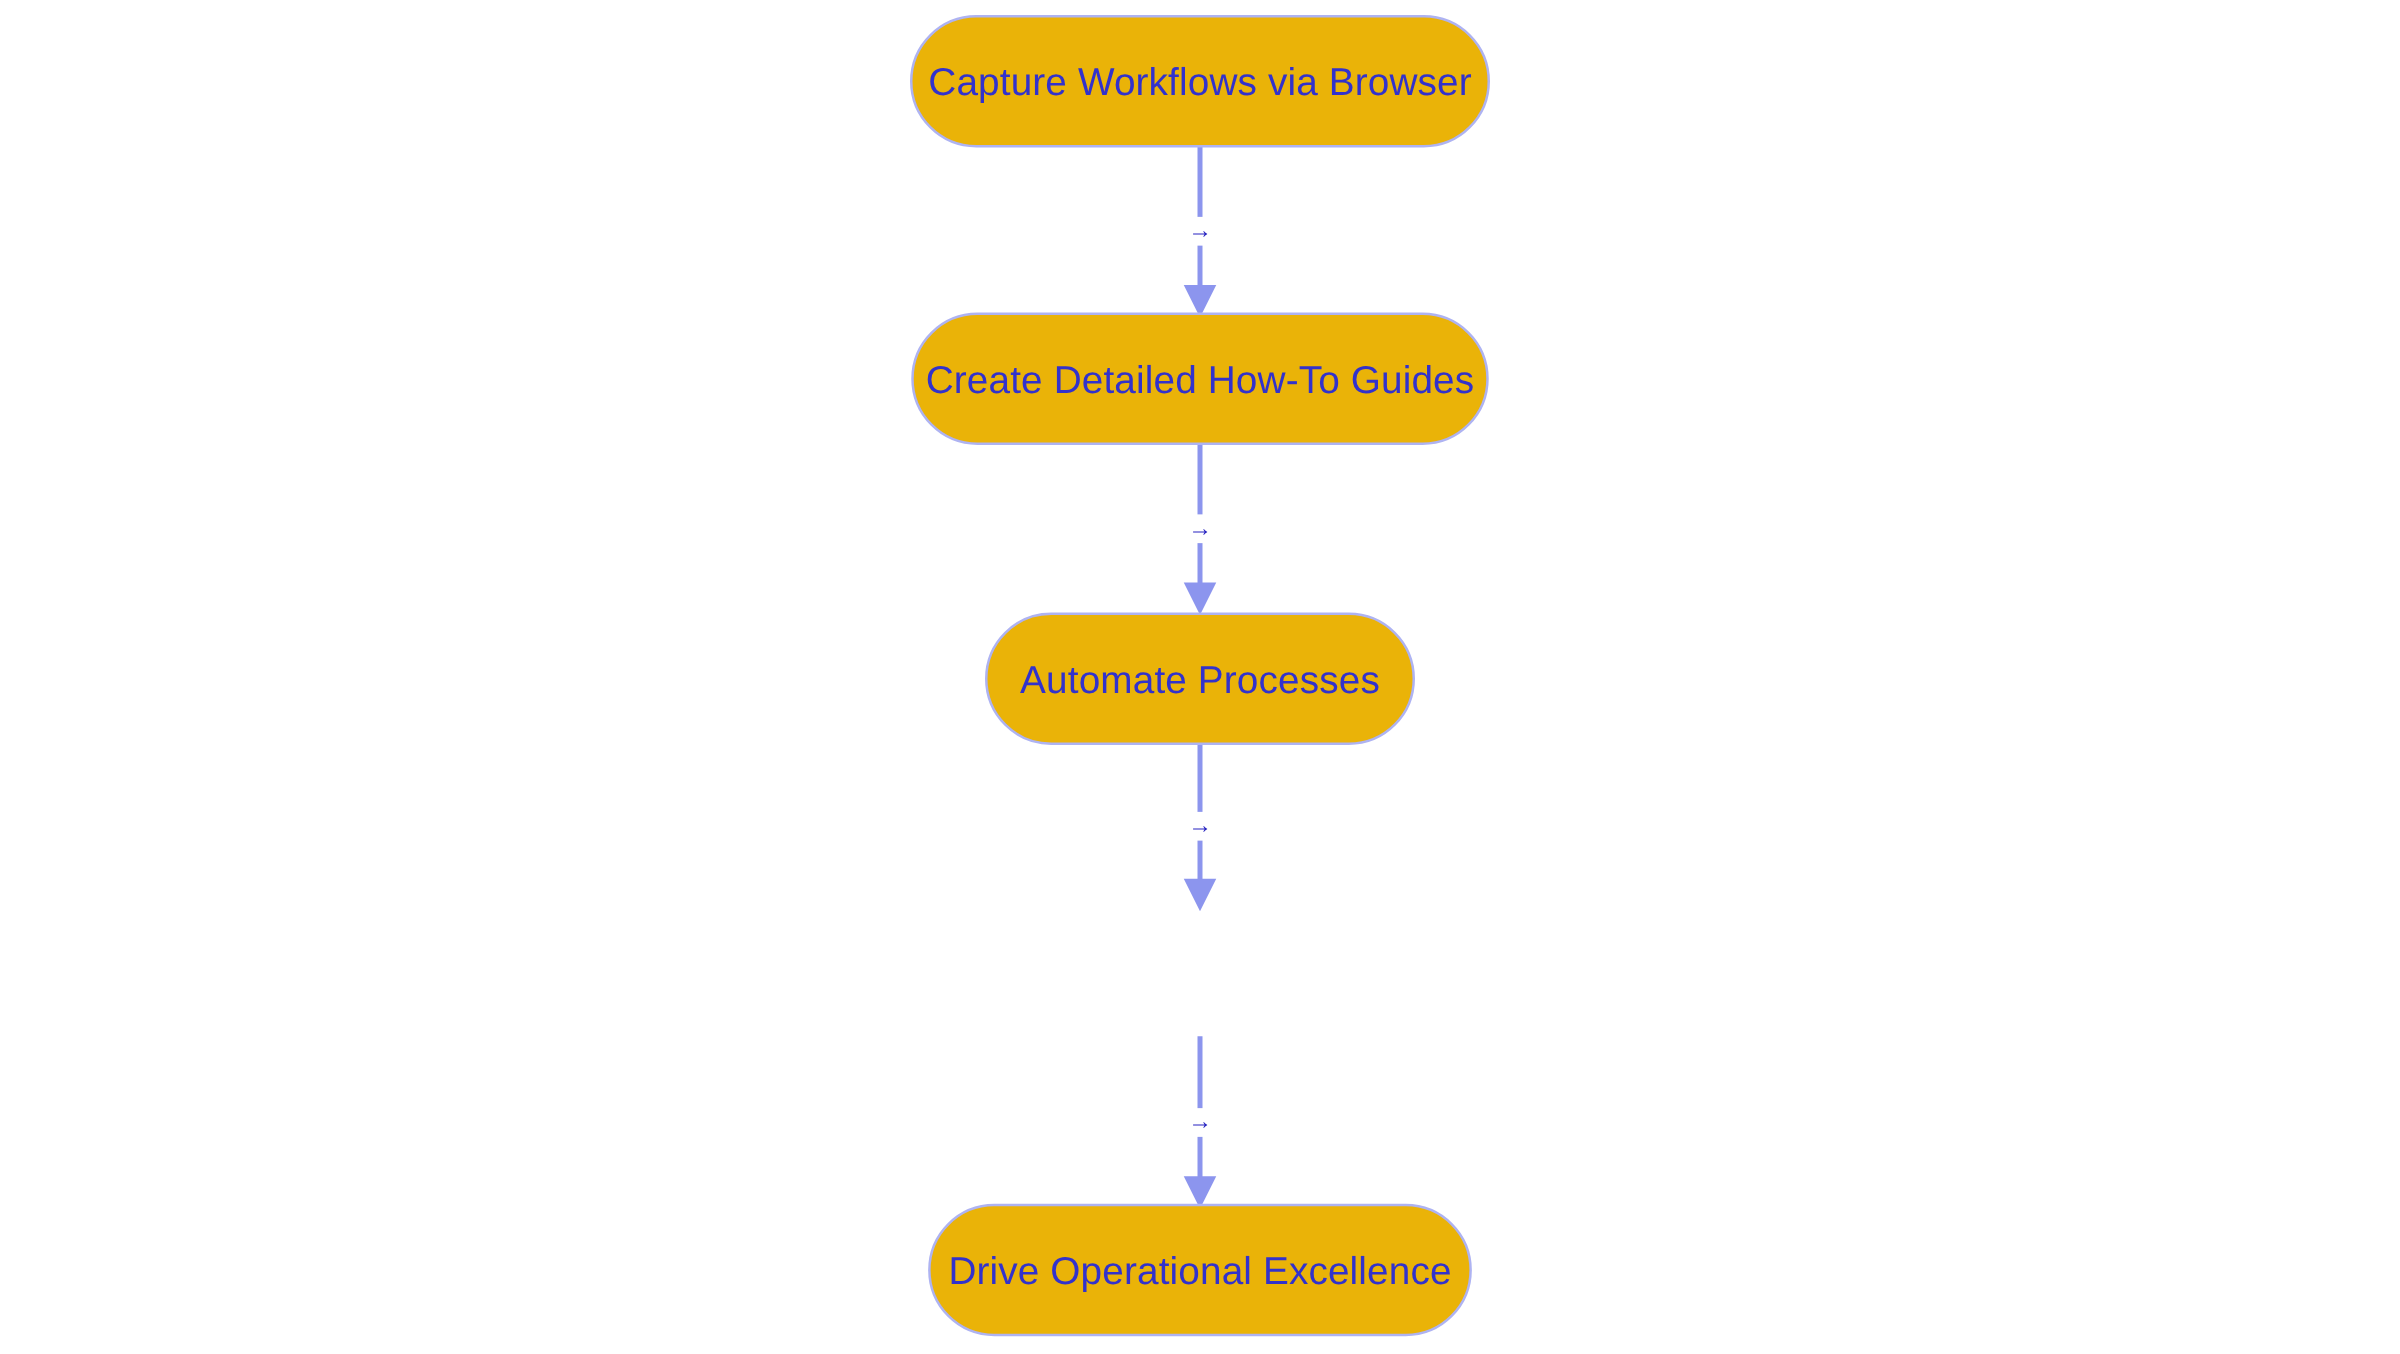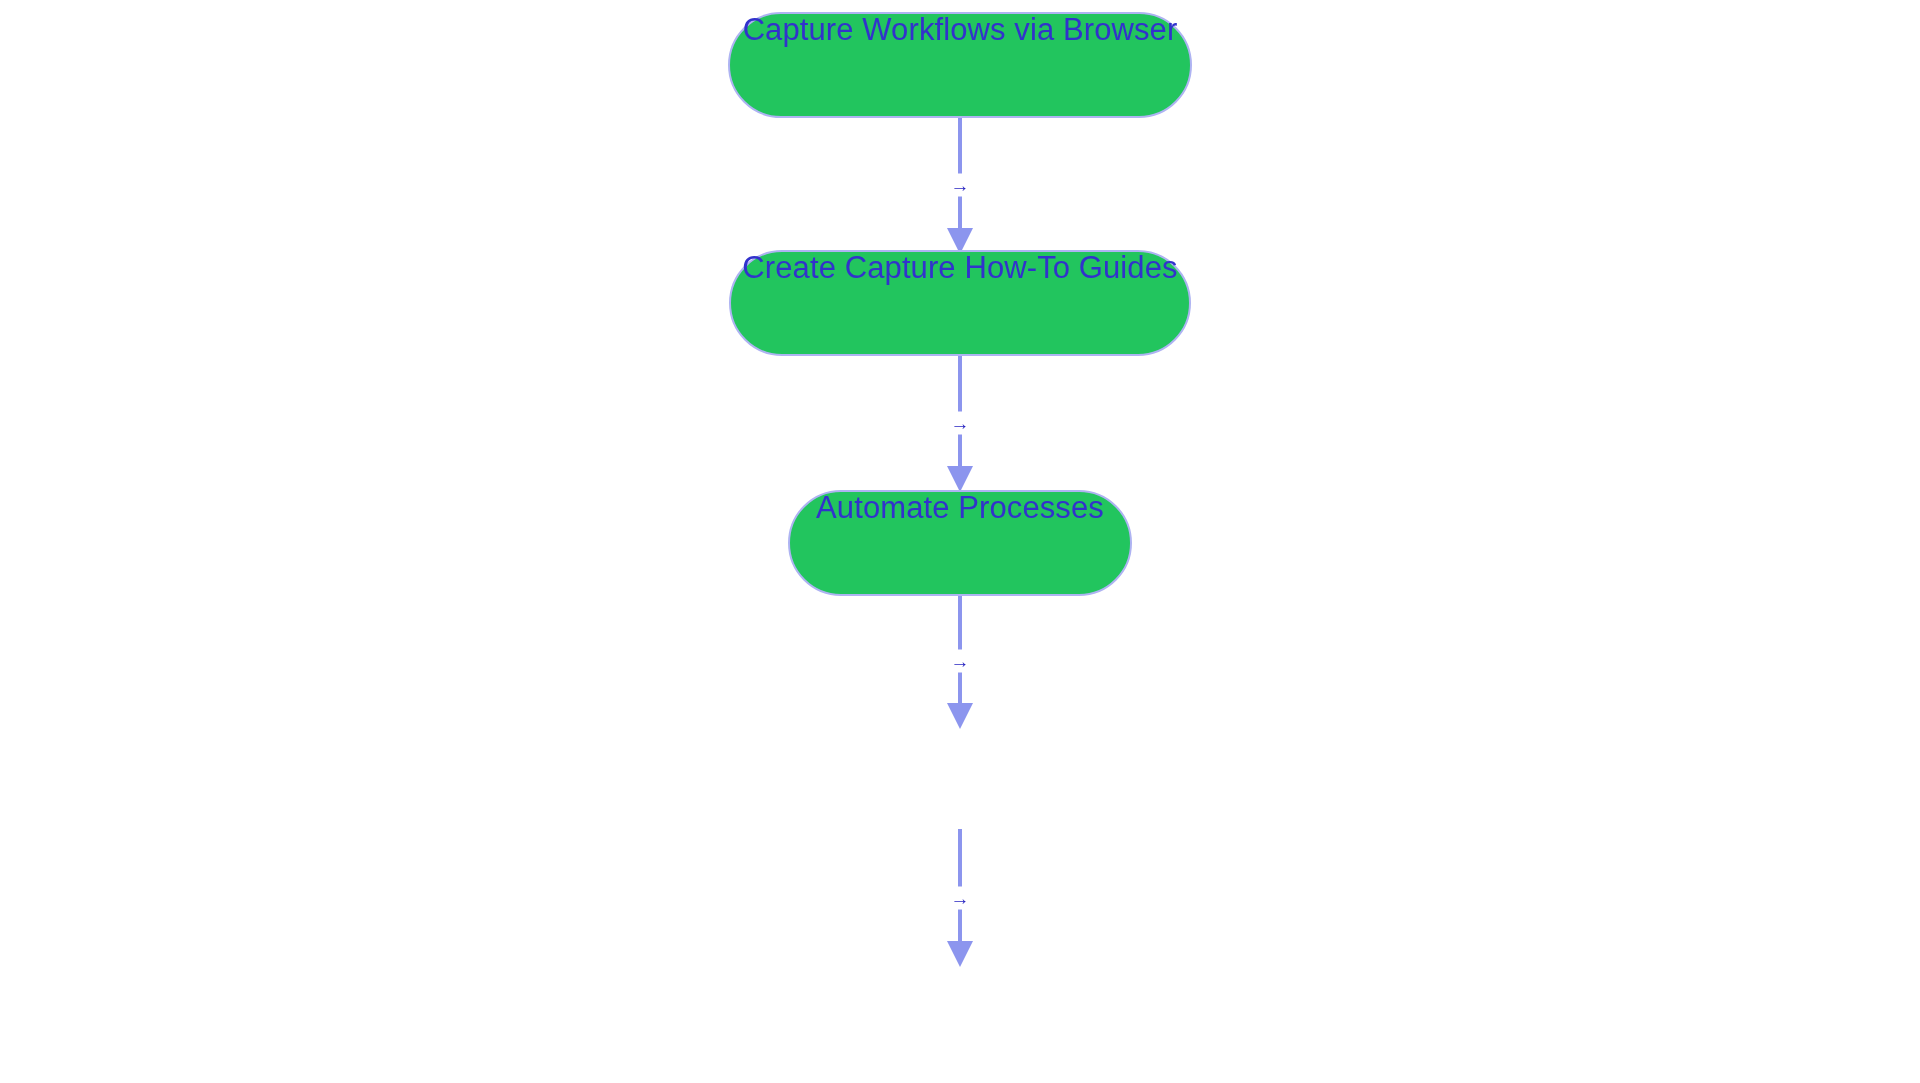--- a/index.html
+++ b/index.html
@@ -20,25 +20,25 @@
     width: 1920px;
     height: 1083px;
     background: #ffffff;
   }
 
   
   .node {
     position: absolute;
     box-sizing: border-box;
     height: 106px;
-    background: #22c55e;
+    background: #eab308;
     border: 2px solid #aeb3f2;
     border-radius: 53px;
     display: flex;
-    align-items: flex-start;
+    align-items: center;
     justify-content: center;
     left: 50%;
     transform: translateX(-50%);
     z-index: 2;
   }
   .node-label {
     color: #3232cc;
     font-size: 31px;
     font-weight: 400;
     letter-spacing: 0.1px;
@@ -107,21 +107,21 @@
 
   <div class="edge edge-1">
     <svg viewBox="0 0 80 138" preserveAspectRatio="none" aria-hidden="true">
       <line class="edge-line" x1="40" y1="0" x2="40" y2="120"></line>
       <polygon class="edge-arrowhead" points="40,138 27,112 53,112"></polygon>
     </svg>
     <span class="edge-label">→</span>
   </div>
 
   <div class="node node-2">
-    <span class="node-label">Create Capture How-To Guides</span>
+    <span class="node-label">Create Detailed How-To Guides</span>
   </div>
 
   <div class="edge edge-2">
     <svg viewBox="0 0 80 138" preserveAspectRatio="none" aria-hidden="true">
       <line class="edge-line" x1="40" y1="0" x2="40" y2="120"></line>
       <polygon class="edge-arrowhead" points="40,138 27,112 53,112"></polygon>
     </svg>
     <span class="edge-label">→</span>
   </div>
 
@@ -139,14 +139,17 @@
 
 
   <div class="edge edge-4">
     <svg viewBox="0 0 80 138" preserveAspectRatio="none" aria-hidden="true">
       <line class="edge-line" x1="40" y1="0" x2="40" y2="120"></line>
       <polygon class="edge-arrowhead" points="40,138 27,112 53,112"></polygon>
     </svg>
     <span class="edge-label">→</span>
   </div>
 
+  <div class="node node-5">
+    <span class="node-label">Drive Operational Excellence</span>
+  </div>
 
 </div>
 
 </body></html>

